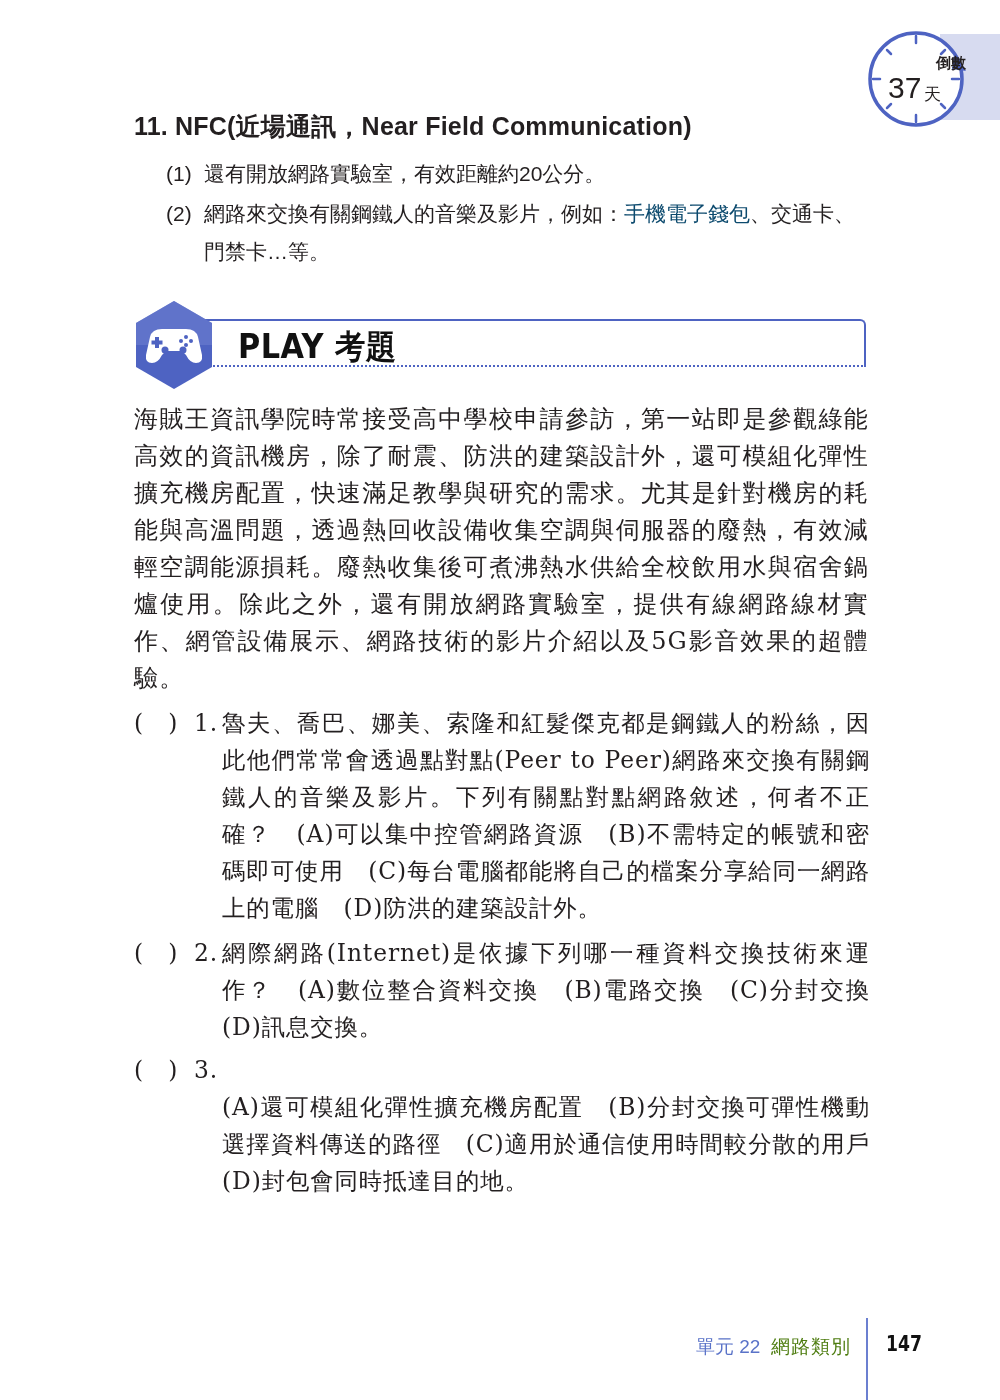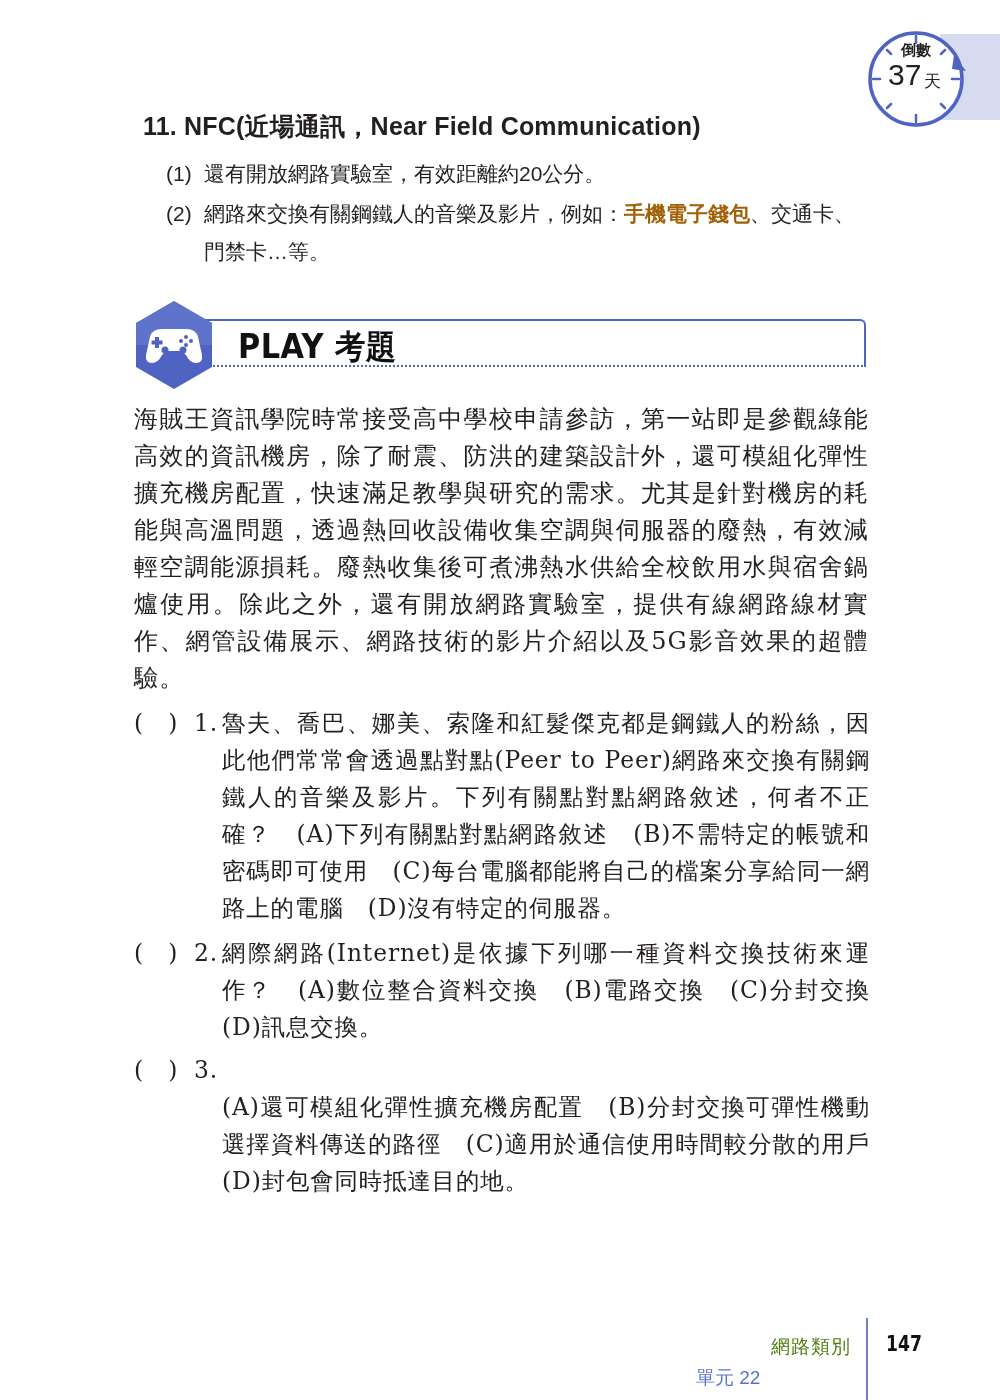--- a/index.html
+++ b/index.html
@@ -5,51 +5,51 @@
   html, body { margin:0; padding:0; }
   body {
     width:1000px; height:1400px; position:relative; overflow:hidden;
     background:#ffffff; color:#231f20;
     font-family:"DejaVu Serif","Liberation Serif",serif;
   }
 
   
   .tab-bg { position:absolute; left:940px; top:34px; width:60px; height:86px; background:#d7dbf0; }
   .clock { position:absolute; left:866px; top:29px; width:100px; height:100px; }
-  .clock-text { position:absolute; left:866px; top:18px; width:100px; height:100px; text-align:center; font-family:"Liberation Sans","DejaVu Sans",sans-serif; color:#231f20; }
+  .clock-text { position:absolute; left:866px; top:31px; width:100px; height:100px; text-align:right; font-family:"Liberation Sans","DejaVu Sans",sans-serif; color:#231f20; }
   .clock-label { position:absolute; top:23px; left:0; width:100%; font-size:15px; font-weight:bold; }
   .clock-num { position:absolute; top:40px; left:22px; font-size:30px; line-height:34px; }
   .clock-unit { position:absolute; top:52px; left:58px; font-size:17px; }
 
   
-  .section-title { position:absolute; left:134px; top:110px; font-size:25px; font-weight:bold; font-family:"Liberation Sans","DejaVu Sans",sans-serif; letter-spacing:0.2px;margin-left:9px; }
+  .section-title { position:absolute; left:134px; top:110px; font-size:25px; font-weight:bold; font-family:"Liberation Sans","DejaVu Sans",sans-serif; letter-spacing:0.2px; }
   .nfc-item { position:absolute; font-family:"Liberation Sans","DejaVu Sans",sans-serif; font-size:21px; line-height:38px; color:#231f20; }
   .nfc-num { position:absolute; left:0; }
   .nfc-text { position:absolute; left:38px; width:660px; }
-  .hl { color:#a16207;font-weight:bold; }
+  .hl { color:#0c4a6e; }
 
   
   .play-wrap { position:absolute; left:134px; top:299px; width:735px; height:92px;text-decoration:underline; }
   .play-hex { position:absolute; left:0; top:0; width:80px; height:92px; }
   .play-frame { position:absolute; left:60px; top:20px; width:670px; height:46px; border-top:2px solid #4e63c2; border-right:2px solid #4e63c2; border-top-right-radius:6px; }
   .play-dots { position:absolute; left:68px; top:66px; width:664px; border-top:2px dotted #4e63c2; }
   .play-title { position:absolute; left:104px; top:26px; font-family:"DejaVu Sans","Liberation Sans",sans-serif; font-weight:bold; font-size:33px; letter-spacing:0.5px; color:#111; transform:scaleX(0.92); transform-origin:left; }
 
   
   .passage { position:absolute; left:134px; top:401px; width:735px; font-size:24px; line-height:37px; letter-spacing:1.2px; text-align:justify; text-align-last:left; }
 
   
   .q { position:absolute; left:134px; width:740px; font-size:23.4px; line-height:37px; letter-spacing:0.9px; }
   .q-paren { position:absolute; left:0; top:0; }
   .q-num { position:absolute; left:60px; top:0; }
   .q-body { position:absolute; left:88px; top:0; width:648px; text-align:justify; text-align-last:left; }
   .opt { margin-left:0; }
 
   
-  .footer-unit { position:absolute; left:696px; top:1334px; font-family:"Liberation Sans","DejaVu Sans",sans-serif; font-size:19px; color:#5a73c8;margin-top:31px; }
+  .footer-unit { position:absolute; left:696px; top:1334px; font-family:"Liberation Sans","DejaVu Sans",sans-serif; font-size:19px; color:#5a73c8; }
   .footer-chapter { position:absolute; left:771px; top:1334px; font-family:"Liberation Sans","DejaVu Sans",sans-serif; font-size:19px; color:#4d7c0f; letter-spacing:1px; }
   .footer-rule { position:absolute; left:866px; top:1318px; width:2px; height:82px; background:#6b7fd0; }
   .footer-page { position:absolute; left:886px; top:1332px; font-family:"DejaVu Sans","Liberation Sans",sans-serif; font-weight:bold; font-size:21px; color:#111; transform:scaleX(0.82); transform-origin:left; }
 </style>
 </head>
 <body>
 
 <div class="tab-bg"></div>
 <svg class="clock" viewBox="0 0 100 100">
   <circle cx="50" cy="50" r="46" fill="#ffffff" stroke="#4e63c2" stroke-width="3.5"></circle>
@@ -99,21 +99,21 @@
     <circle cx="49" cy="51" r="3.5" fill="#4e63c2"></circle>
   </svg>
   <div class="play-title">PLAY 考題</div>
 </div>
 
 <div class="passage">海賊王資訊學院時常接受高中學校申請參訪，第一站即是參觀綠能高效的資訊機房，除了耐震、防洪的建築設計外，還可模組化彈性擴充機房配置，快速滿足教學與研究的需求。尤其是針對機房的耗能與高溫問題，透過熱回收設備收集空調與伺服器的廢熱，有效減輕空調能源損耗。廢熱收集後可煮沸熱水供給全校飲用水與宿舍鍋爐使用。除此之外，還有開放網路實驗室，提供有線網路線材實作、網管設備展示、網路技術的影片介紹以及5G影音效果的超體驗。</div>
 
 <div class="q" style="top:705px; height:222px;">
   <span class="q-paren">(　)</span>
   <span class="q-num">1.</span>
-  <div class="q-body"><span>魯夫、喬巴、娜美、索隆和紅髮傑克都是鋼鐵人的粉絲，因此他們常常會透過點對點(Peer to Peer)網路來交換有關鋼鐵人的音樂及影片。下列有關點對點網路敘述，何者不正確？</span>　<span class="opt">(A)下列有關點對點網路敘述</span>　<span class="opt">(B)不需特定的帳號和密碼即可使用</span>　<span class="opt">(C)每台電腦都能將自己的檔案分享給同一網路上的電腦</span>　<span class="opt">(D)沒有特定的伺服器。</span></div>
+  <div class="q-body"><span>魯夫、喬巴、娜美、索隆和紅髮傑克都是鋼鐵人的粉絲，因此他們常常會透過點對點(Peer to Peer)網路來交換有關鋼鐵人的音樂及影片。下列有關點對點網路敘述，何者不正確？</span>　<span class="opt">(A)可以集中控管網路資源</span>　<span class="opt">(B)不需特定的帳號和密碼即可使用</span>　<span class="opt">(C)每台電腦都能將自己的檔案分享給同一網路上的電腦</span>　<span class="opt">(D)防洪的建築設計外。</span></div>
 </div>
 
 <div class="q" style="top:935px; height:111px;">
   <span class="q-paren">(　)</span>
   <span class="q-num">2.</span>
   <div class="q-body"><span>網際網路(Internet)是依據下列哪一種資料交換技術來運作？</span>　<span class="opt">(A)數位整合資料交換</span>　<span class="opt">(B)電路交換</span>　<span class="opt">(C)分封交換</span>　<span class="opt">(D)訊息交換。</span></div>
 </div>
 
 <div class="q" style="top:1052px; height:148px;">
   <span class="q-paren">(　)</span>

